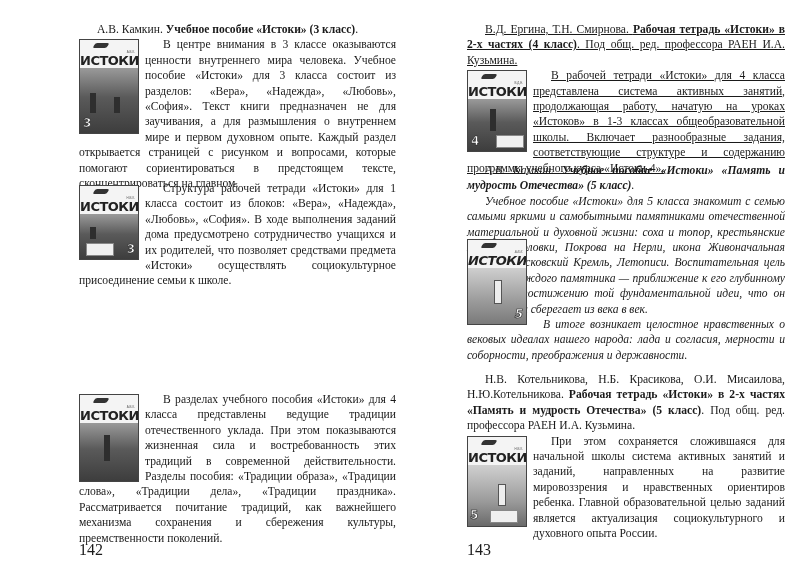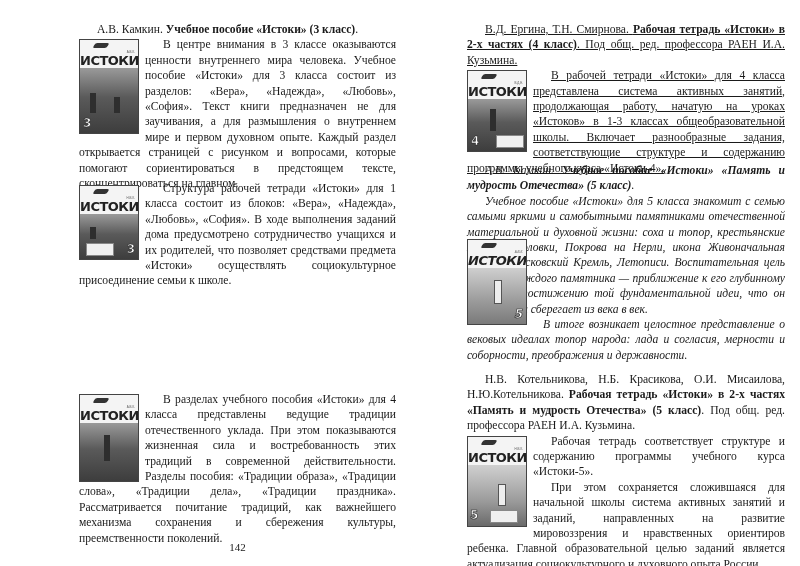--- a/index.html
+++ b/index.html
@@ -20,21 +20,21 @@
                  transform:skew(-30deg); border-radius:2px; }
   .cover .auth { position:absolute; right:3px; top:5px; font-size:3px; color:#555; font-family:"Liberation Sans", sans-serif; }
   .cover .logo { position:absolute; left:0; right:0; bottom:0; text-align:center;
                  font-family:"DejaVu Sans", sans-serif; font-weight:bold; font-size:13px; color:#222;
                  letter-spacing:-0.5px; line-height:14px; }
   .cover .pic { background:linear-gradient(180deg,#9a9a9a 0%,#5a5a5a 45%,#3d3d3d 100%); position:relative; }
   .cover .pic .spire { position:absolute; width:6px; background:#2e2e2e; bottom:20px; }
   .cover .num { position:absolute; right:3px; bottom:2px; font-family:"DejaVu Sans", sans-serif;
                 font-weight:bold; font-size:12px; color:#fff; -webkit-text-stroke:0.6px #222; }
   .cover .label { position:absolute; left:6px; bottom:3px; width:26px; height:11px; background:#f0f0f0; border:1px solid #888; }
-  .pnum { position:absolute; top:541px; left:0; right:0; text-align:center; font-size:11px; }
+  .pnum { position:absolute; top:541px; left:0; right:0; text-align:left; font-size:16px; }
 </style>
 </head>
 <body>
 
 <div class="page left">
 
   <div class="block txt" style="top:22px;">
     <p class="p ind"><span>А.В. Камкин.</span> <b>Учебное пособие «Истоки» (3 класс)</b><span>.</span></p>
     <div class="cover" style="height:93px;">
       <div class="head">
@@ -99,21 +99,21 @@
           <div class="label" style="left:28px;"></div>
           <div class="num" style="left:3px;right:auto;">4</div>
         </div>
     </div>
     <p class="p ind">В рабочей тетради «Истоки» для 4 класса представлена система активных занятий, продолжающая работу, начатую на уроках «Истоков» в 1-3 классах общеобразовательной школы. Включает разнообразные задания, соответствующие структуре и содержанию программы учебного курса «Истоки-4».</p>
   </div>
 
   <div class="block txt" style="top:163px;font-style:italic;">
     <p class="p ind"><span>А.В. Камкин.</span> <b>Учебное пособие «Истоки» «Память и мудрость Отечества» (5 класс)</b><span>.</span></p>
     <p class="p ind" style="position:relative;">Учебное пособие «Истоки» для 5 класса знакомит с семью самыми яркими и самобытными памятниками отечественной материальной и духовной жизни: соха и топор, крестьянские хоромы, Соловки, Покрова на Нерли, икона Живоначальная Троица, Московский Кремль, Летописи. Воспитательная цель изучения каждого памятника — приближение к его глубинному смыслу, к постижению той фундаментальной идеи, что он содержит и сберегает из века в век.</p>
-    <p class="p ind" style="text-indent:76px;">В итоге возникает целостное представление о вековых идеалах топор народа: лада и согласия, мерности и соборности, преображения и державности.</p>
+    <p class="p ind" style="text-indent:76px;">В итоге возникает целостное нравственных о вековых идеалах нашего народа: лада и согласия, мерности и соборности, преображения и державности.</p>
     <div class="cover" style="position:absolute;left:0;top:76px;height:84px;margin:0;">
       <div class="head">
           <div class="bird"></div>
           <div class="auth">А.В.К.</div>
           <div class="logo">ИСТОКИ</div>
         </div>
       <div class="pic" style="height:56px;background:linear-gradient(180deg,#cfcfcf 0%,#9a9a9a 60%,#7a7a7a 100%);">
           <div class="spire" style="left:26px;height:22px;background:#eee;border:1px solid #555;"></div>
           <div class="num">5</div>
         </div>
@@ -127,17 +127,17 @@
           <div class="bird"></div>
           <div class="auth">Н.В.К.</div>
           <div class="logo">ИСТОКИ</div>
         </div>
       <div class="pic" style="height:61px;background:linear-gradient(180deg,#d0d0d0 0%,#9a9a9a 60%,#6a6a6a 100%);">
           <div class="spire" style="left:30px;height:20px;background:#eee;border:1px solid #555;"></div>
           <div class="label" style="left:22px;"></div>
           <div class="num" style="left:2px;right:auto;">5</div>
         </div>
     </div>
-    <p class="p ind">Рабочая тетрадь соответствует структуре и содержанию программы учебного курса «Истоки-5».</p>
     <p class="p ind">При этом сохраняется сложившаяся для начальной школы система активных занятий и заданий, направленных на развитие мировоззрения и нравственных ориентиров ребенка. Главной образовательной целью заданий является актуализация социокультурного и духовного опыта России.</p>
   </div>
 
+  <div class="pnum">143</div>
 </div>
 
 </body></html>

